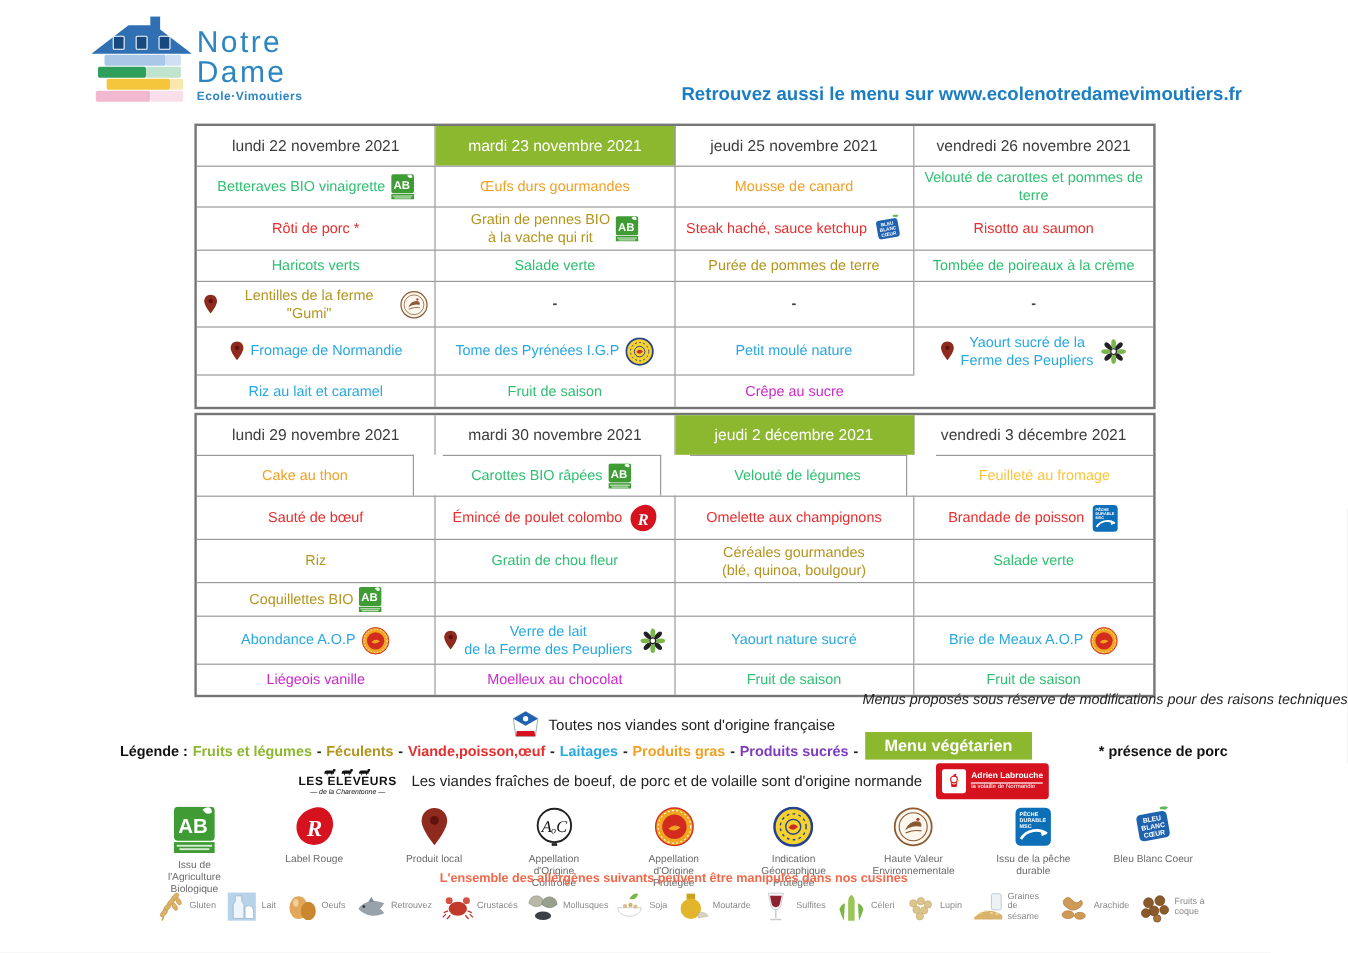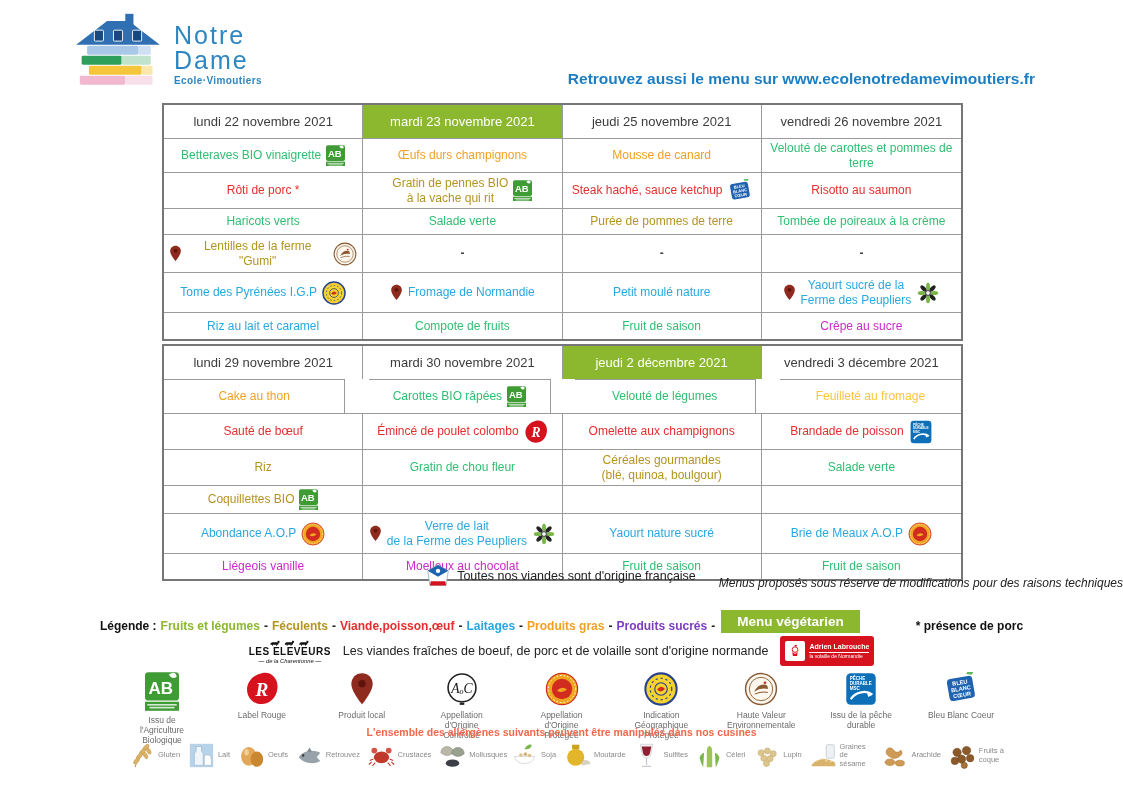--- a/index.html
+++ b/index.html
@@ -1,20 +1,20 @@
 <!DOCTYPE html>
 <html style="--c-green_header: #8cb82f; --c-fruit: #2fbf71; --c-feculent: #b3941f; --c-viande: #e62e2e; --c-laitage: #29a8e0; --c-gras: #f2a024; --c-gras_light: #fcc43f; --c-sucre: #cb29cb; --c-sucre_legend: #7d3bbf; --c-legend_fruit: #8cb82f; --c-dash: #444444; --c-link_blue: #1c7ec2; --c-allergen_orange: #f2684a; --c-pin_red: #8e2a1e;"><head>
 <meta charset="utf-8">
 <style>
   html,body{margin:0;padding:0;background:#e9e9e9;}
   .page{position:relative;width:1123px;height:794px;background:#fff;margin:0 auto;
         font-family:"Liberation Sans",sans-serif;overflow:hidden;color:#333;}
 
   
-  .school-logo{position:absolute;left:72px;top:12px;display:flex;align-items:center;gap:10px;}
+  .school-logo{position:absolute;left:72px;top:12px;display:flex;align-items:center;}
   .logo-text{display:flex;flex-direction:column;line-height:1;}
   .logo-notre,.logo-dame{font-size:25px;color:#2e86c1;font-weight:400;letter-spacing:2px;}
   .logo-sub{font-size:10px;color:#2e86c1;font-weight:700;margin-top:3px;letter-spacing:.4px;}
   .site-link{position:absolute;right:88px;top:70px;font-size:15.5px;font-weight:600;color:var(--c-link_blue,#1c7ec2);}
 
   
   .menu-table{position:absolute;left:162px;width:797px;border:2px solid #767676;background:#fff;}
   #week1{top:103px;} #week2{top:344px;}
   .t-row{display:grid;grid-template-columns:repeat(4,1fr);}
   .t-row + .t-row .t-cell{border-top:1px solid #9a9a9a;}
@@ -32,21 +32,21 @@
   .c-gras-light{color:var(--c-gras_light,#fcc43f);}
   .c-sucre{color:var(--c-sucre,#cb29cb);}
   .c-sucre-legend{color:var(--c-sucre_legend,#7d3bbf);}
   .c-legend-fruit{color:var(--c-legend_fruit,#8cb82f);}
   .c-dash{color:var(--c-dash,#444);font-weight:700;}
   .cell-icon{display:flex;align-items:center;flex:0 0 auto;}
 
   
   .note-italic{position:absolute;top:576px;left:0;width:100%;text-align:right;
                font-style:italic;font-size:12px;color:#222;}
-  .note-fr{position:absolute;top:564px;left:0;width:100%;display:flex;align-items:center;
+  .note-fr{position:absolute;top:592px;left:0;width:100%;display:flex;align-items:center;
            justify-content:center;gap:8px;font-size:12.5px;color:#222;}
   .legend-row{position:absolute;top:610px;left:0;width:100%;display:flex;align-items:flex-end;
               justify-content:center;font-size:12px;color:#111;white-space:nowrap;}
   .legend-label{font-weight:700;margin-right:4px;}
   .legend-item{font-weight:700;}
   .legend-sep{margin:0 4px;font-weight:700;color:#222;}
   .veg-button{background:var(--c-green_header,#8cb82f);color:#fff;font-weight:700;font-size:13.5px;
               padding:4px 16px;margin-left:2px;}
   .porc-note{font-weight:700;margin-left:56px;font-size:12px;color:#111;}
   .normande-row{position:absolute;top:636px;left:0;width:100%;display:flex;align-items:center;
@@ -128,21 +128,21 @@
               <rect width="30" height="25" rx="3" fill="#3f9c35"></rect>
               <text x="14" y="19" font-size="15" font-weight="bold" fill="#fff" text-anchor="middle" font-family="Liberation Sans,sans-serif">AB</text>
               <path d="M21 2 q6 -4 7 2 q-4 3 -7 -2z" fill="#fff"></path>
               <rect y="26" width="30" height="8" fill="#3f9c35"></rect>
               <rect x="2" y="28" width="26" height="1.4" fill="#fff" opacity=".8"></rect>
               <rect x="4" y="30.5" width="22" height="1.4" fill="#fff" opacity=".8"></rect>
             </svg>
           </span>
         </div>
         <div class="t-cell">
-          <span class="item-text c-gras">Œufs durs champignons</span>
+          <span class="item-text c-gras">Œufs durs gourmandes</span>
         </div>
         <div class="t-cell">
           <span class="item-text c-gras">Mousse de canard</span>
         </div>
         <div class="t-cell">
           <span class="item-text c-fruit">Velouté de carottes et pommes de
 terre</span>
         </div>
       </div>
       <div class="t-row" style="min-height: 36px;">
@@ -219,38 +219,38 @@
         </div>
         <div class="t-cell">
           <span class="item-text c-dash">-</span>
         </div>
         <div class="t-cell">
           <span class="item-text c-dash">-</span>
         </div>
       </div>
       <div class="t-row" style="min-height: 40px;">
         <div class="t-cell">
+          <span class="cell-icon">
+            <svg width="13" height="16.900000000000002" viewBox="0 0 20 26">
+              <path d="M10 1C5.3 1 1.8 4.6 1.8 9.2c0 6 8.2 15.6 8.2 15.6s8.2-9.6 8.2-15.6C18.2 4.6 14.7 1 10 1z" fill="#8e2a1e"></path>
+              <circle cx="10" cy="9" r="2.8" fill="#5e140d"></circle>
+            </svg>
+          </span>
+          <span class="item-text c-laitage">Fromage de Normandie</span>
+        </div>
+        <div class="t-cell">
           <span class="item-text c-laitage">Tome des Pyrénées I.G.P</span>
           <span class="cell-icon">
             <svg width="24" height="24" viewBox="0 0 30 30">
               <circle cx="15" cy="15" r="13.8" fill="#f6d22e" stroke="#26418f" stroke-width="1.8"></circle>
               <circle cx="15" cy="15" r="9.5" fill="none" stroke="#26418f" stroke-width="1" stroke-dasharray="2 2.4"></circle>
               <circle cx="15" cy="15" r="5.5" fill="#f6d22e" stroke="#26418f" stroke-width="1"></circle>
               <path d="M11.5 15.5 q3.5 -4.5 7 -0.5 q-3.5 4 -7 0.5z" fill="#d22b1f"></path>
             </svg>
           </span>
-        </div>
-        <div class="t-cell">
-          <span class="cell-icon">
-            <svg width="13" height="16.900000000000002" viewBox="0 0 20 26">
-              <path d="M10 1C5.3 1 1.8 4.6 1.8 9.2c0 6 8.2 15.6 8.2 15.6s8.2-9.6 8.2-15.6C18.2 4.6 14.7 1 10 1z" fill="#8e2a1e"></path>
-              <circle cx="10" cy="9" r="2.8" fill="#5e140d"></circle>
-            </svg>
-          </span>
-          <span class="item-text c-laitage">Fromage de Normandie</span>
         </div>
         <div class="t-cell">
           <span class="item-text c-laitage">Petit moulé nature</span>
         </div>
         <div class="t-cell">
           <span class="cell-icon">
             <svg width="13" height="16.900000000000002" viewBox="0 0 20 26">
               <path d="M10 1C5.3 1 1.8 4.6 1.8 9.2c0 6 8.2 15.6 8.2 15.6s8.2-9.6 8.2-15.6C18.2 4.6 14.7 1 10 1z" fill="#8e2a1e"></path>
               <circle cx="10" cy="9" r="2.8" fill="#5e140d"></circle>
             </svg>
@@ -268,23 +268,20 @@
               <ellipse cx="15" cy="7" rx="2.5" ry="4.8" fill="#7ab648" transform="rotate(270 15 15)"></ellipse>
               <ellipse cx="15" cy="7" rx="2.5" ry="4.8" fill="#222" transform="rotate(315 15 15)"></ellipse>
               <circle cx="15" cy="15" r="3" fill="#fff" stroke="#222" stroke-width="1.2"></circle>
             </svg>
           </span>
         </div>
       </div>
       <div class="t-row" style="min-height: 27px;">
         <div class="t-cell">
           <span class="item-text c-laitage">Riz au lait et caramel</span>
-        </div>
-        <div class="t-cell">
-          <span class="item-text c-fruit">Compote de fruits</span>
         </div>
         <div class="t-cell">
           <span class="item-text c-fruit">Fruit de saison</span>
         </div>
         <div class="t-cell">
           <span class="item-text c-sucre">Crêpe au sucre</span>
         </div>
       </div>
     </div>
   <div id="week2" class="menu-table">

